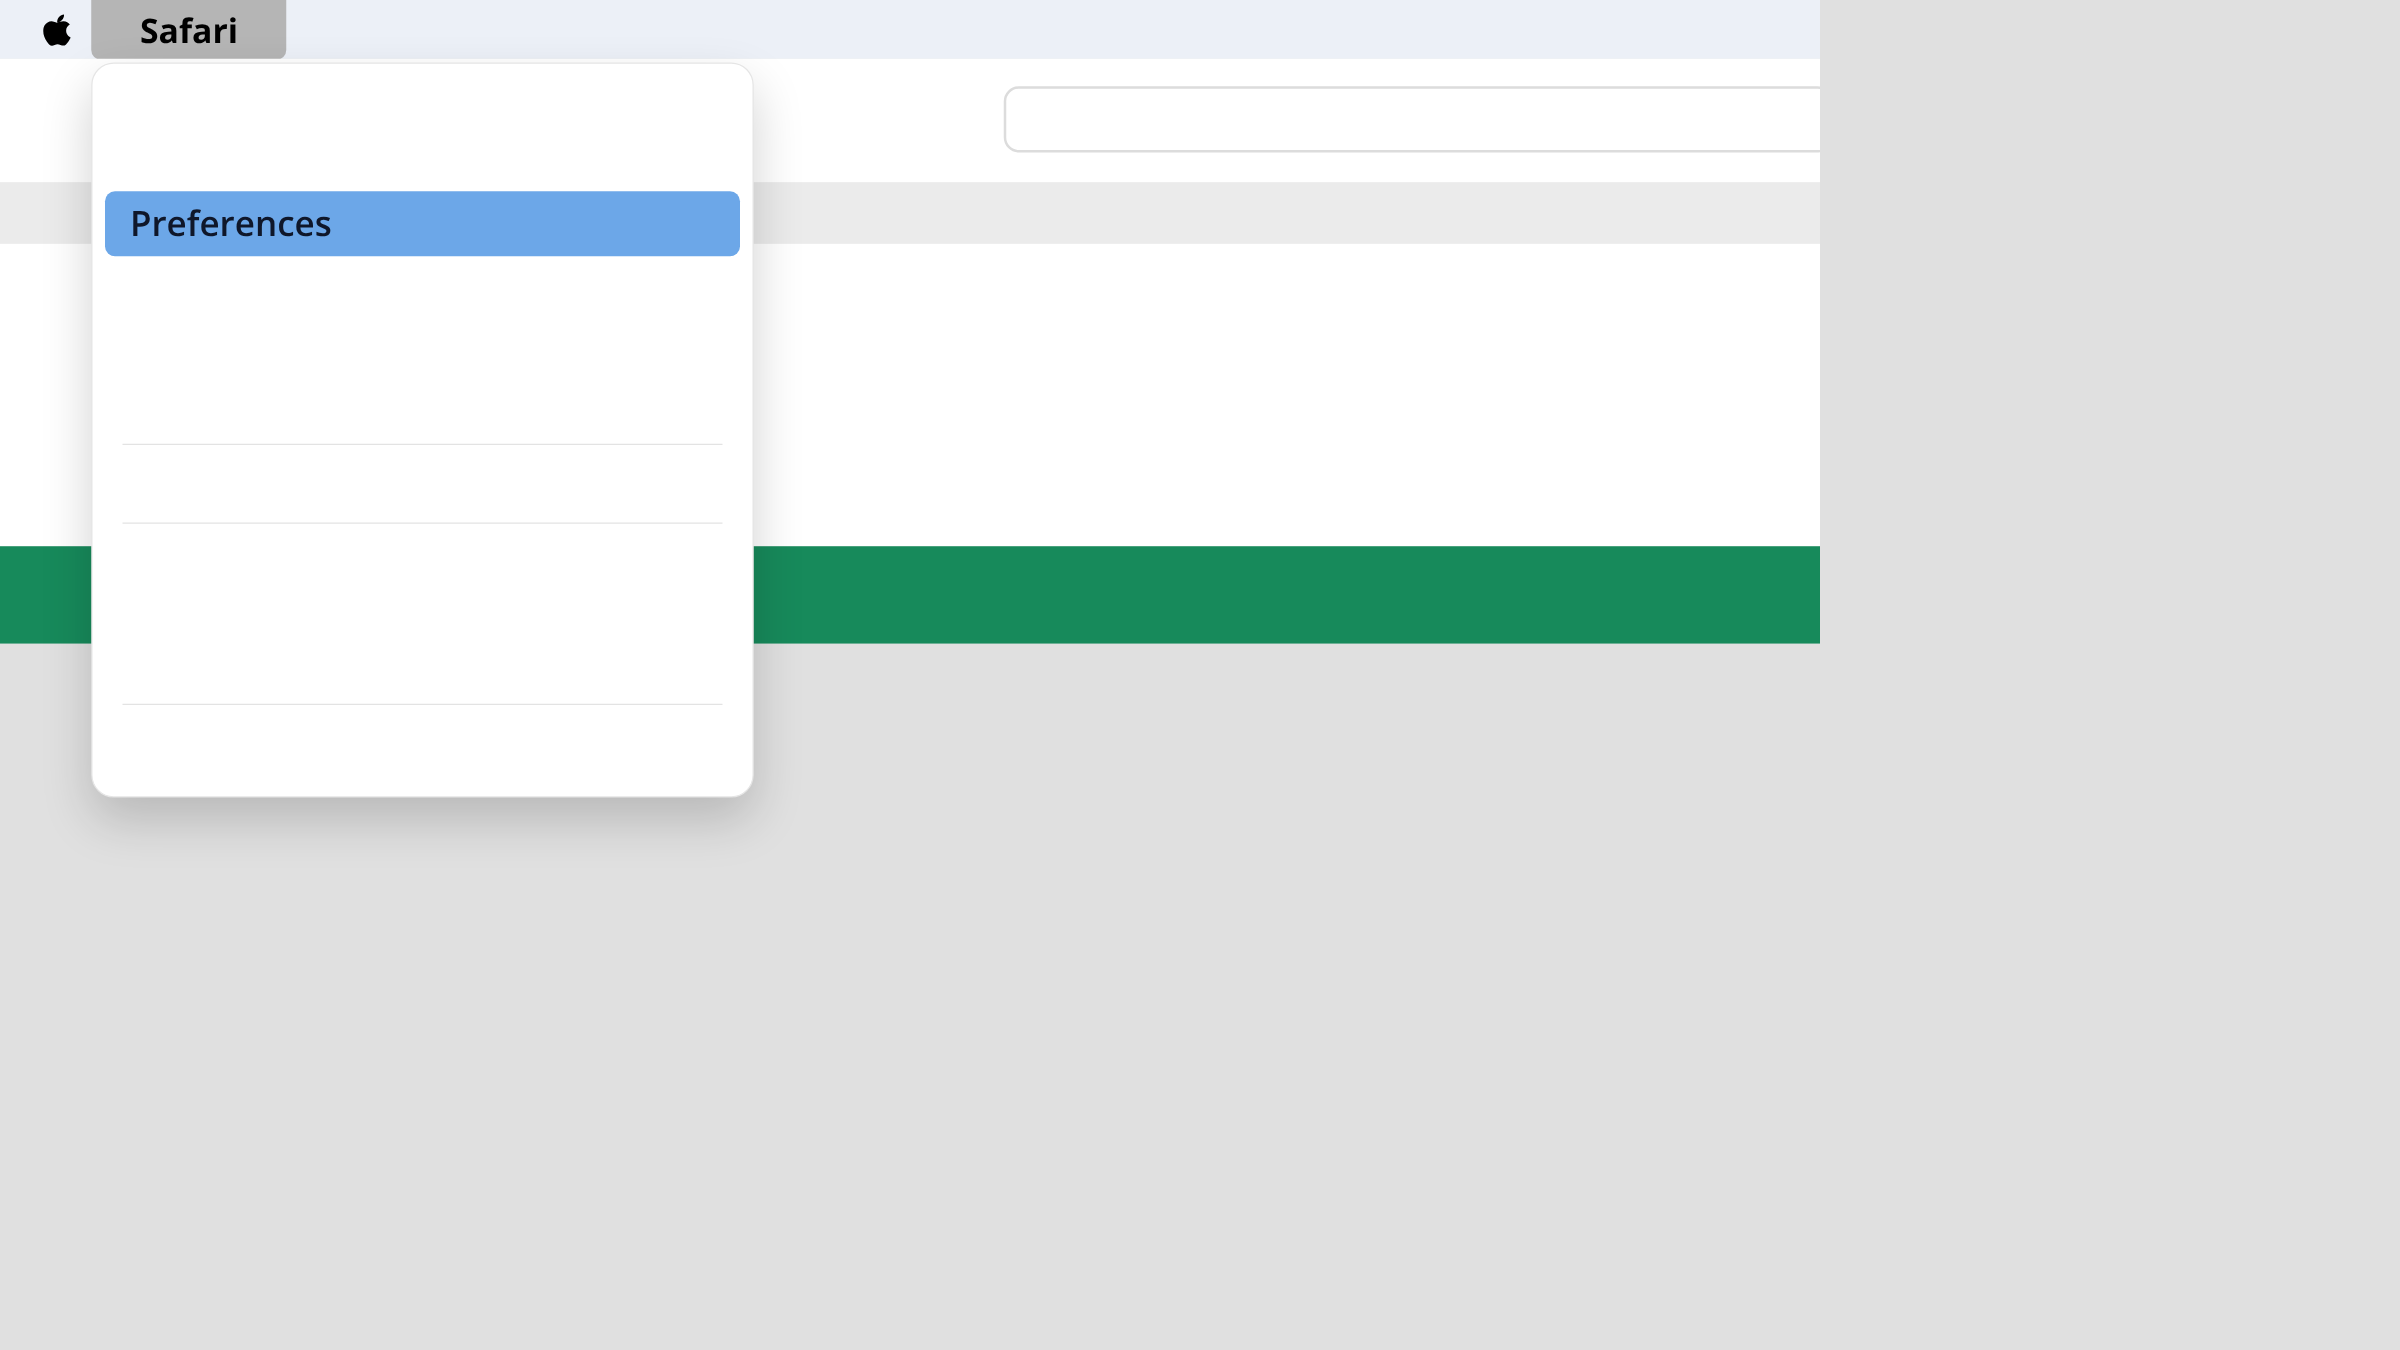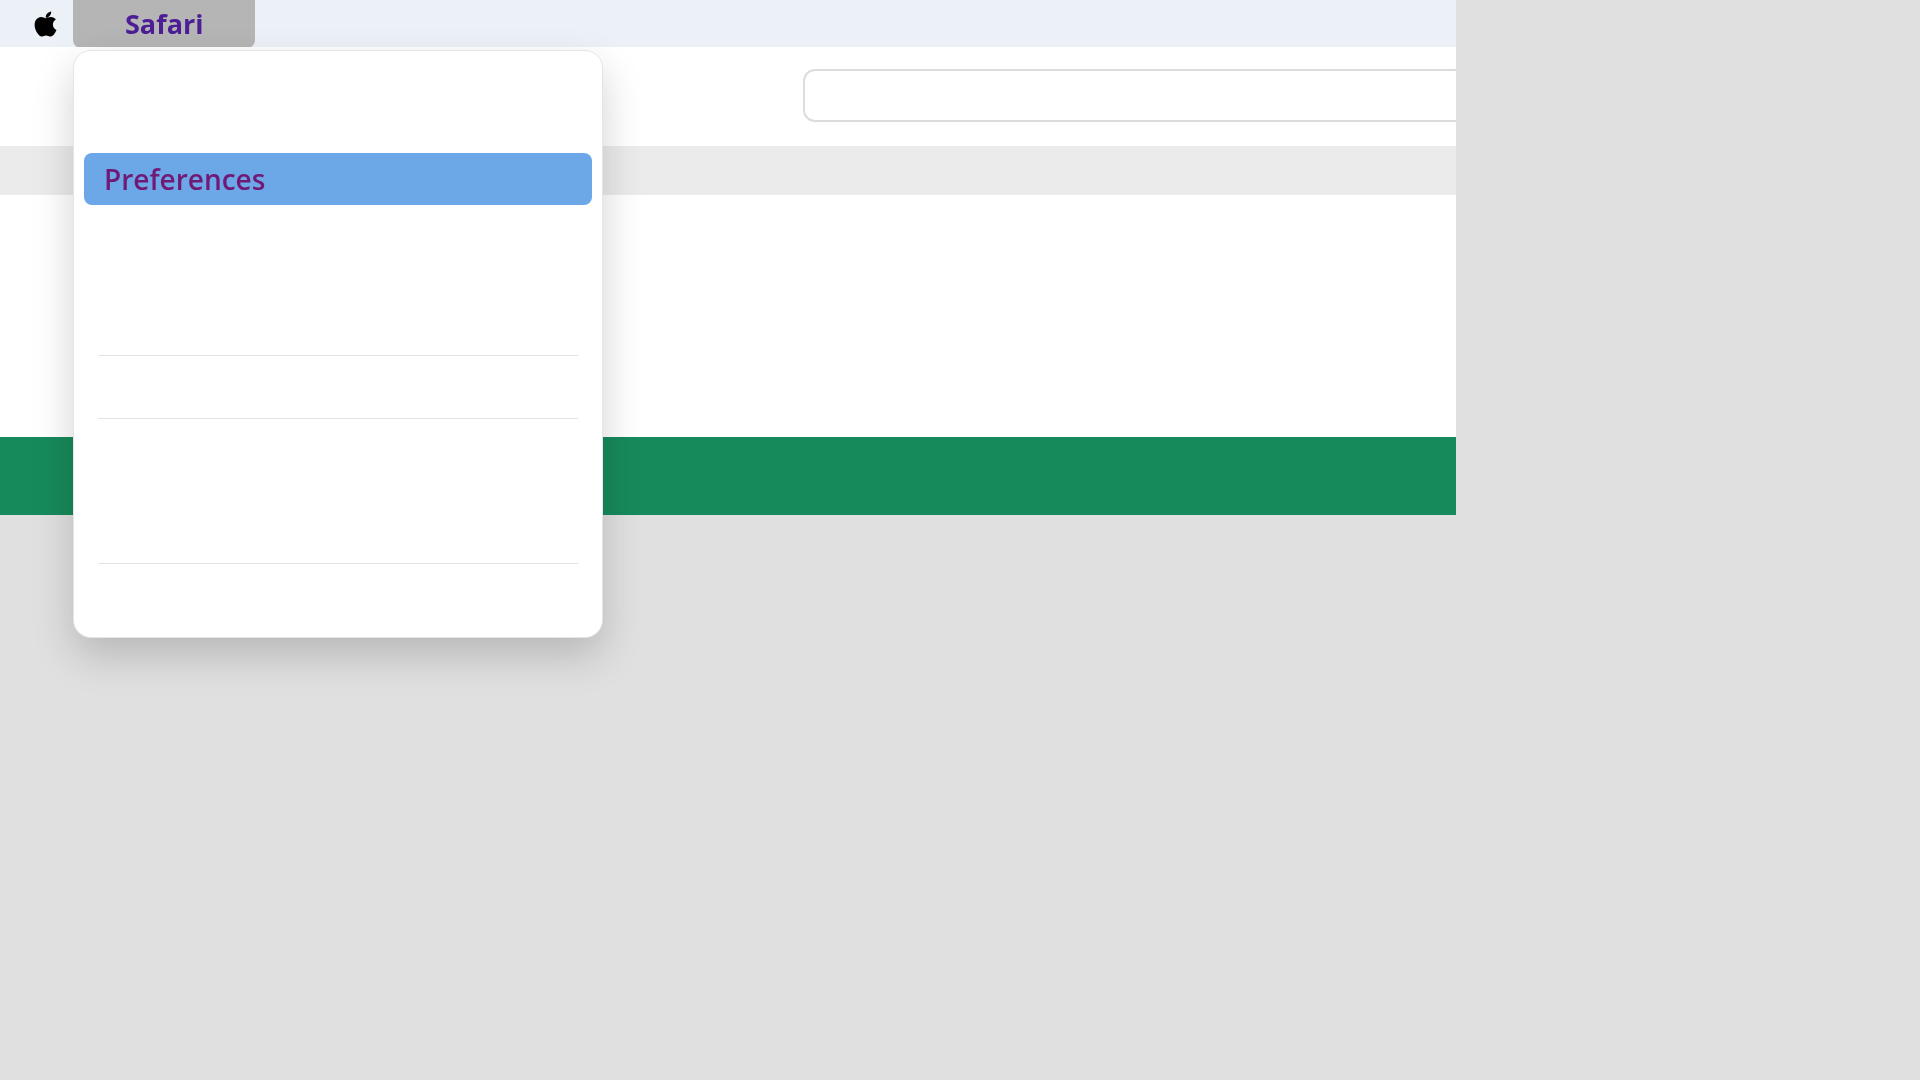--- a/index.html
+++ b/index.html
@@ -21,27 +21,27 @@
     }
     .apple-icon {
       width: 26px;
       height: 26px;
       margin-left: 33px;
       color: #000;
     }
     .menu-app {
       margin-left: 14px;
       height: 49px;
-      padding: 0 52px;
+      padding: 0 39px;
       background: #b5b5b5;
       display: flex;
       align-items: center;
       font-size: 27px;
       font-weight: 700;
-      color: #4c1d95;
+      color: #000000;
       border-radius: 0 0 8px 8px;
     }
 
     
     .browser-chrome {
       position: absolute;
       top: 47px; left: 0; right: 0;
       height: 99px;
       background: #fff;
     }
@@ -102,21 +102,21 @@
       display: flex;
       align-items: center;
       padding: 0 20px;
       font-size: 28px;
       font-weight: 600;
       color: #333;
       border-radius: 8px;
     }
     .menu-item.highlight {
       background: #6ca7e8;
-      color: #701a75;
+      color: #0f172a;
     }
     .menu-sep {
       height: 1px;
       background: #e3e3e3;
       margin: 0 14px;
     }
     .sep-block-a { height: 150px; }
     .sep-block-b { height: 62px; }
     .sep-block-c { height: 144px; }
   </style>

